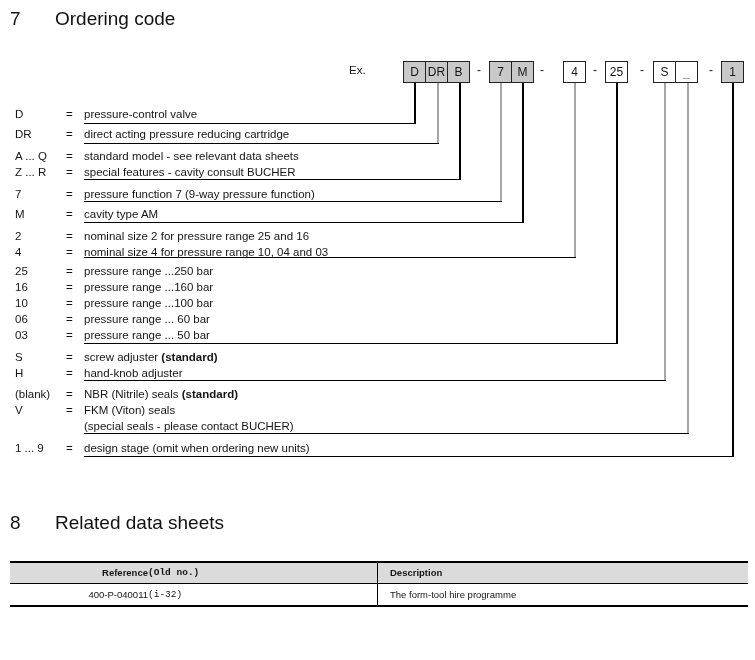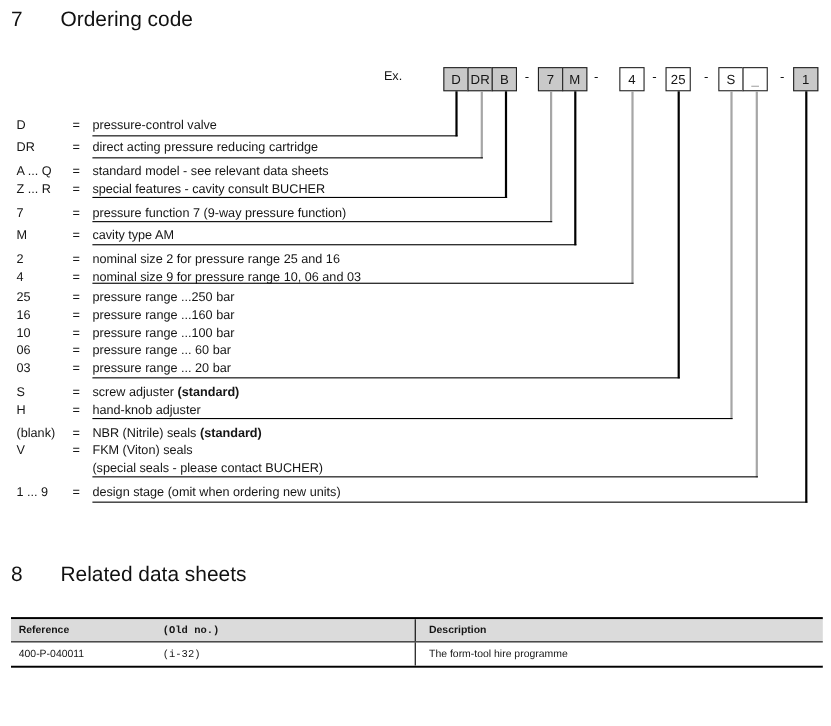--- a/index.html
+++ b/index.html
@@ -36,21 +36,21 @@
   .oc-row .desc b{font-weight:bold;}
   
   #rel-table{
     position:absolute;left:10px;top:561px;width:738px;
     border-top:2px solid #000;border-bottom:2px solid #000;font-size:9.5px;
   }
   .t-row{display:grid;grid-template-columns:138px 229px 371px;position:relative;}
   .t-row.hdr{height:20px;line-height:20px;background:#dbdbdb;font-weight:bold;}
   .t-row.body{height:21px;line-height:21px;background:#fff;border-top:1.5px solid #000;}
   .t-cell{overflow:hidden;white-space:nowrap;}
-  .t-cell.c1{padding-left:7px;}
+  .t-cell.c1{padding-left:7px;text-align:right;}
   .t-cell.c2{padding-left:0px;font-family:Liberation Mono, monospace;}
   .t-cell.c3{border-left:1.5px solid #000;padding-left:12px;}
 </style>
 </head>
 <body>
 
 <div id="page">
 
   <div class="sec-heading" style="top:8px;">
     <span class="num">7</span>
@@ -162,21 +162,21 @@
         <span class="desc">cavity type AM</span>
       </div>
       <div class="oc-row" style="top: 228px;">
         <span class="lbl">2</span>
         <span class="eq">=</span>
         <span class="desc">nominal size 2 for pressure range 25 and 16</span>
       </div>
       <div class="oc-row" style="top: 244px;">
         <span class="lbl">4</span>
         <span class="eq">=</span>
-        <span class="desc">nominal size 9 for pressure range 10, 06 and 03</span>
+        <span class="desc">nominal size 4 for pressure range 10, 04 and 03</span>
       </div>
       <div class="oc-row" style="top: 263px;">
         <span class="lbl">25</span>
         <span class="eq">=</span>
         <span class="desc">pressure range ...250 bar</span>
       </div>
       <div class="oc-row" style="top: 279px;">
         <span class="lbl">16</span>
         <span class="eq">=</span>
         <span class="desc">pressure range ...160 bar</span>
@@ -187,21 +187,21 @@
         <span class="desc">pressure range ...100 bar</span>
       </div>
       <div class="oc-row" style="top: 311px;">
         <span class="lbl">06</span>
         <span class="eq">=</span>
         <span class="desc">pressure range ...  60 bar</span>
       </div>
       <div class="oc-row" style="top: 327px;">
         <span class="lbl">03</span>
         <span class="eq">=</span>
-        <span class="desc">pressure range ...  20 bar</span>
+        <span class="desc">pressure range ...  50 bar</span>
       </div>
       <div class="oc-row" style="top: 349px;">
         <span class="lbl">S</span>
         <span class="eq">=</span>
         <span class="desc">screw adjuster <b>(standard)</b></span>
       </div>
       <div class="oc-row" style="top: 365px;">
         <span class="lbl">H</span>
         <span class="eq">=</span>
         <span class="desc">hand-knob adjuster</span>

